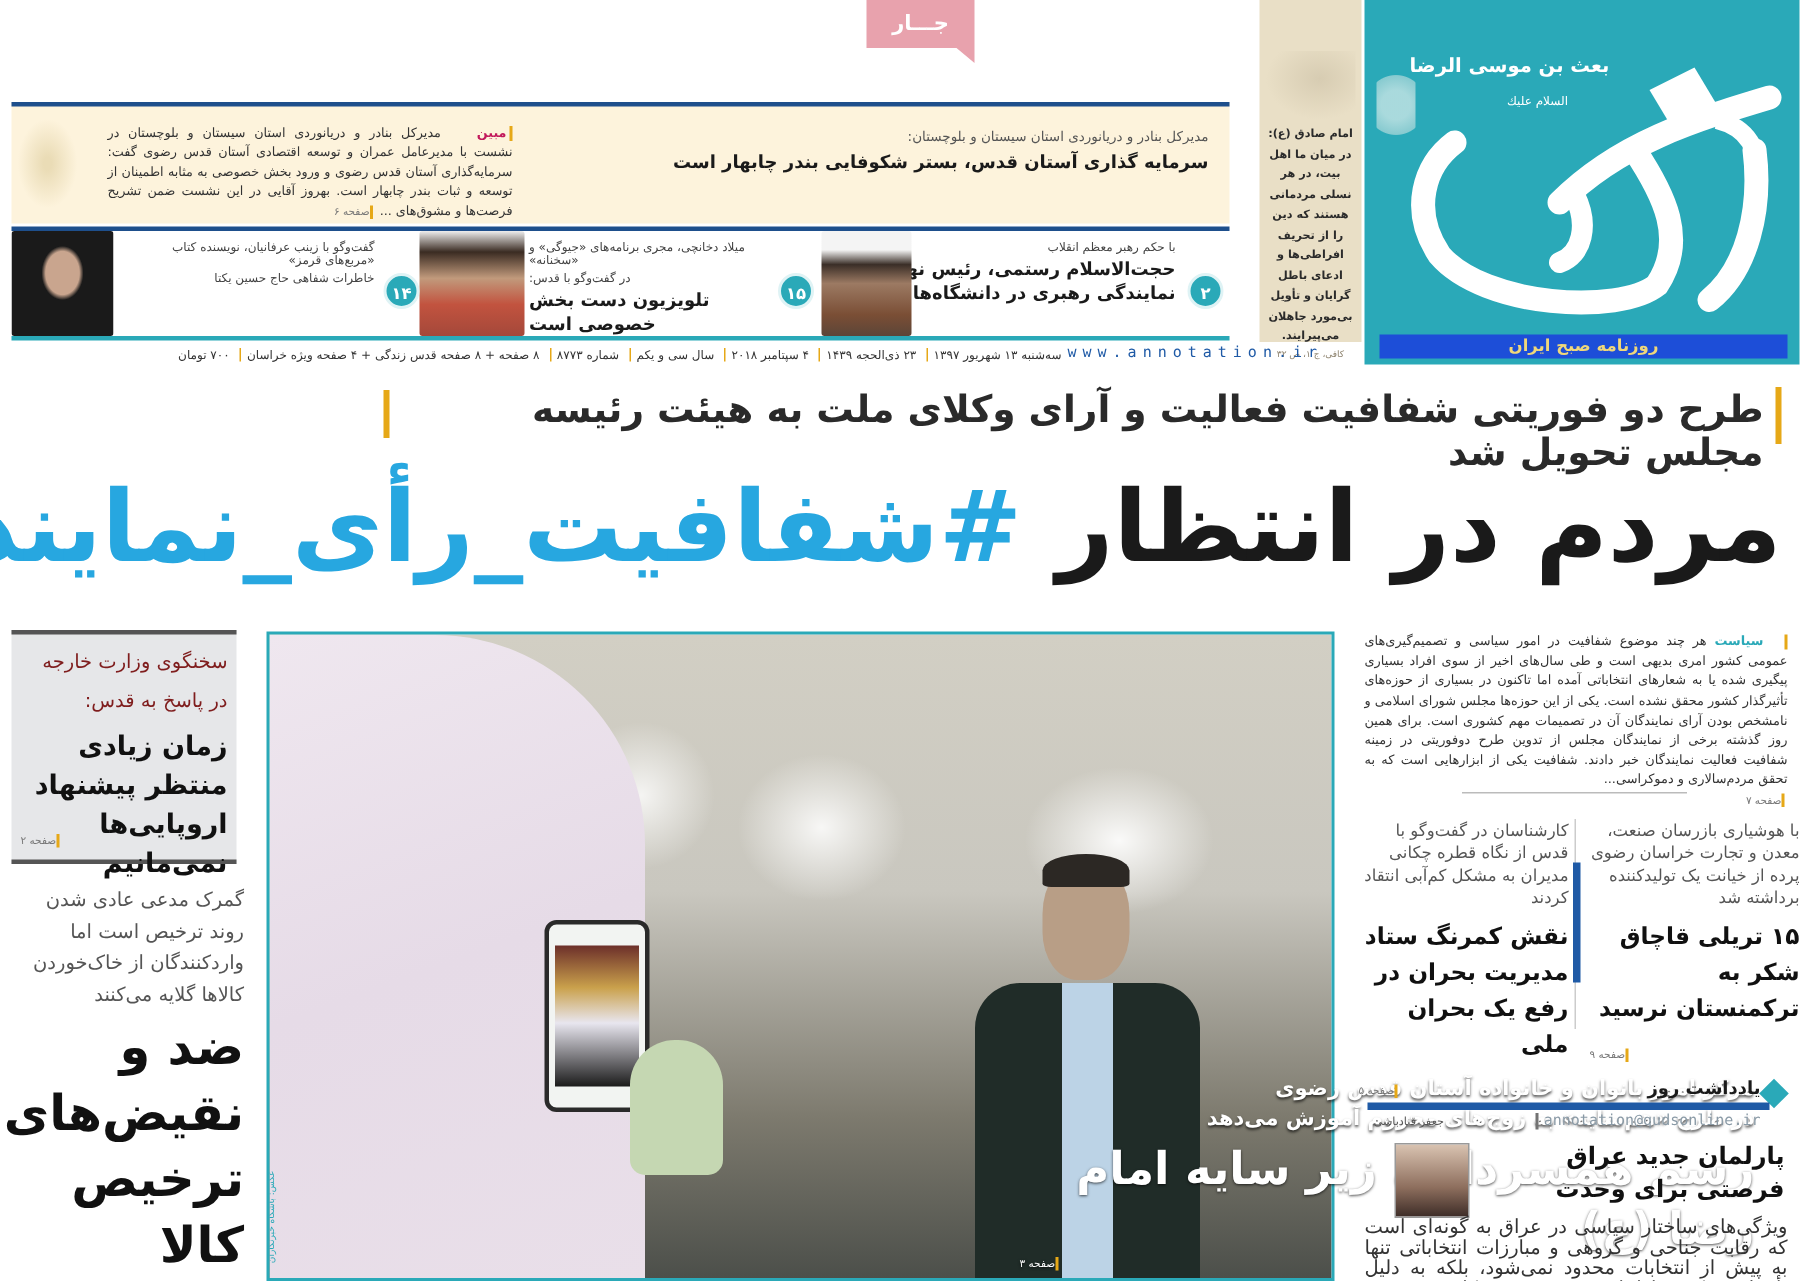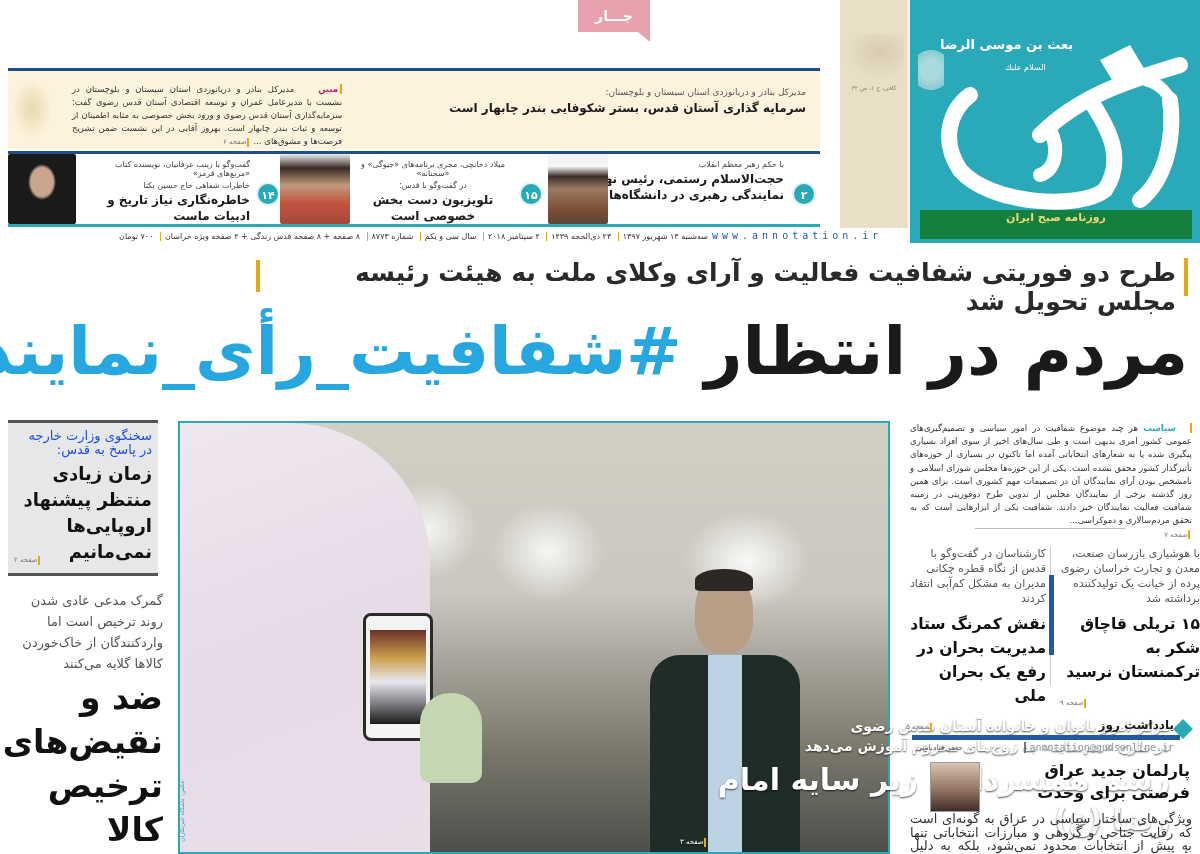--- a/index.html
+++ b/index.html
@@ -5,21 +5,21 @@
   * { box-sizing: border-box; margin: 0; padding: 0; }
   html, body { width: 1200px; height: 854px; overflow: hidden; background: #ffffff; }
   body { font-family: "DejaVu Sans", sans-serif; color: #1a1a1a; position: relative; }
   .abs { position: absolute; }
 
   
   .masthead { left: 910px; top: 0; width: 290px; height: 243px; background: #2aa9b8; overflow: hidden; }
   .masthead .logo-word { position: absolute; left: 20px; top: 40px; width: 260px; height: 170px; }
   .masthead .imam-mark { position: absolute; left: 30px; top: 38px; color: #fff; font-size: 13px; font-weight: bold; line-height: 1.05; text-align: left; }
   .masthead .imam-small { position: absolute; left: 95px; top: 63px; color: #fff; font-size: 8px; }
-  .masthead .tagline-bar { position: absolute; left: 10px; right: 8px; bottom: 4px; height: 29px; background: #15803d; color: #f0d77a; font-size: 11px; font-weight: bold; text-align: center; line-height: 16px; letter-spacing: 4px; }
+  .masthead .tagline-bar { position: absolute; left: 10px; right: 8px; bottom: 4px; height: 16px; background: #1d4ed8; color: #f0d77a; font-size: 11px; font-weight: bold; text-align: center; line-height: 16px; letter-spacing: 4px; }
   .ornament-left { position: absolute; left: 8px; top: 40px; width: 26px; height: 60px; background: radial-gradient(circle, #c9e6e6 30%, #9fd3d6 60%, transparent 62%); opacity: .8; }
 
   
   .hadith { left: 840px; top: 0; width: 68px; height: 228px; background: #e9dfc6; padding: 82px 4px 4px 4px; }
   .hadith .text { font-size: 7.5px; line-height: 13.5px; color: #2b2b2b; font-weight: bold; text-align: center; }
   .hadith .src { font-size: 6px; color: #8a7f6a; margin-top: 2px; text-align: center; }
   .hadith .orn { position: absolute; top: 34px; left: 4px; width: 60px; height: 46px; background: radial-gradient(ellipse at 60% 40%, #d7ccb2 0%, #e9dfc6 70%); }
 
   
   .jar { left: 578px; top: 0; width: 72px; height: 32px; background: #e8a2ad; color: #fff; font-size: 14px; font-weight: bold; text-align: center; line-height: 32px; letter-spacing: 1px; }
@@ -52,21 +52,21 @@
 
   
   .superhead { right: 12px; top: 258px; width: 920px; height: 38px; text-align: right; font-size: 25px; font-weight: bold; color: #2a2a2a; border-right: 4px solid #e6a817; padding-right: 8px; }
   .superhead:before { content: ""; position: absolute; left: -12px; top: 2px; width: 4px; height: 32px; background: #e6a817; }
   .mainhead { right: 12px; top: 306px; width: 1180px; height: 92px; text-align: right; font-size: 66px; font-weight: bold; line-height: 92px; letter-spacing: -1px; white-space: nowrap; }
   .mainhead .dark { color: #1a1a1a; }
   .mainhead .blue { color: #27a7e0; }
 
   
   .box-gray { left: 8px; top: 420px; width: 150px; height: 156px; background: #e6e7e9; border-top: 3px solid #555; border-bottom: 3px solid #555; padding: 6px 6px; text-align: right; }
-  .box-gray .k { font-size: 13px; color: #1d4ed8; line-height: 14px; }
+  .box-gray .k { font-size: 13px; color: #7f1d1d; line-height: 26px; }
   .box-gray .t { font-size: 18px; font-weight: bold; line-height: 26px; margin-top: 4px; color: #111; }
   .box-gray .pgref { position: absolute; left: 6px; bottom: 8px; }
   .col-left2 { left: 8px; top: 590px; width: 155px; height: 264px; text-align: right; }
   .col-left2 .k { font-size: 13px; color: #555; line-height: 21px; }
   .col-left2 .t { font-size: 33px; font-weight: bold; line-height: 44px; color: #111; margin-top: 2px; }
 
   
   .mainphoto { left: 178px; top: 421px; width: 712px; height: 433px; border: 2px solid #2aa9b8; overflow: hidden;
     background:
       radial-gradient(ellipse 90px 70px at 80% 32%, rgba(255,255,255,.9), transparent 70%),
@@ -121,20 +121,21 @@
     <path d="M160 60 C180 90 195 120 175 150 C150 170 60 165 30 130 C10 100 20 70 40 55" stroke="#fff" stroke-width="16" fill="none" stroke-linecap="round"></path>
     <path d="M120 90 C130 110 125 130 110 135" stroke="#fff" stroke-width="14" fill="none" stroke-linecap="round"></path>
     <path d="M240 60 C245 100 235 140 210 160" stroke="#fff" stroke-width="16" fill="none" stroke-linecap="round"></path>
     <path d="M215 40 C235 45 245 60 240 80" stroke="#fff" stroke-width="12" fill="none"></path>
   </svg>
   <div class="tagline-bar">روزنامه صبح ایران</div>
 </div>
 
 <div class="abs hadith">
   <div class="orn"></div>
+  <div class="text">امام صادق (ع): در میان ما اهل بیت، در هر نسلی مردمانی هستند که دین را از تحریف افراطی‌ها و ادعای باطل گرایان و تأویل بی‌مورد جاهلان می‌پیرایند.</div>
   <div class="src">کافی، ج ۱، ص ۳۲</div>
 </div>
 
 <div class="abs jar">جـــار</div>
 
 <div class="abs strip">
   <div class="orn"></div>
   <div class="strip-lead">
     <div class="kicker">مدیرکل بنادر و دریانوردی استان سیستان و بلوچستان:</div>
     <div class="title">سرمایه گذاری آستان قدس، بستر شکوفایی بندر چابهار است</div>
@@ -152,34 +153,33 @@
     <div class="num" style="right:0;">۲</div>
     <div style="margin-right:32px;text-align:right;">
       <div class="k1">با حکم رهبر معظم انقلاب</div>
       <div class="tt">حجت‌الاسلام رستمی، رئیس نهاد نمایندگی رهبری در دانشگاه‌ها شد</div>
     </div>
   </div>
   <div class="photo" style="left:540px;width:60px;background:linear-gradient(180deg,#f4f4f4 0%,#f4f4f4 18%,#3a2e27 32%,#9c7a63 50%,#7a4e35 80%,#5c4538 100%);"></div>
 
   <div class="teaser" style="left:345px;width:190px;">
     <div class="num" style="right:0;">۱۵</div>
-    <div style="margin-right:30px;text-align:center;">
+    <div style="margin-right:30px;text-align:left;">
       <div class="k1">میلاد دخانچی، مجری برنامه‌های «جیوگی» و «سخنانه»</div>
       <div class="k2">در گفت‌وگو با قدس:</div>
       <div class="tt">تلویزیون دست بخش خصوصی است</div>
     </div>
   </div>
   <div class="photo" style="left:272px;width:70px;background:linear-gradient(180deg,#eee 0%,#3a2b22 20%,#c19a7c 45%,#c2533f 70%,#a4483a 100%);"></div>
 
   <div class="teaser" style="left:72px;width:200px;">
     <div class="num" style="right:0;">۱۴</div>
     <div style="margin-right:30px;text-align:right;">
       <div class="k1">گفت‌وگو با زینب عرفانیان، نویسنده کتاب «مربع‌های قرمز»</div>
       <div class="k2">خاطرات شفاهی حاج حسین یکتا</div>
-      <div class="tt">خاطره‌نگاری نیاز تاریخ و ادبیات ماست</div>
     </div>
   </div>
   <div class="photo" style="left:0;width:68px;background:radial-gradient(ellipse 14px 18px at 50% 40%,#c9a58e 80%,transparent 100%),linear-gradient(180deg,#1a1a1a 0%,#1a1a1a 100%);"></div>
 </div>
 
 <div class="abs datebar">
   <span>سه‌شنبه ۱۳ شهریور ۱۳۹۷</span><span class="sep"></span>
   <span>۲۳ ذی‌الحجه ۱۴۳۹</span><span class="sep"></span>
   <span>۴ سپتامبر ۲۰۱۸</span><span class="sep"></span>
   <span>سال سی و یکم</span><span class="sep"></span>

